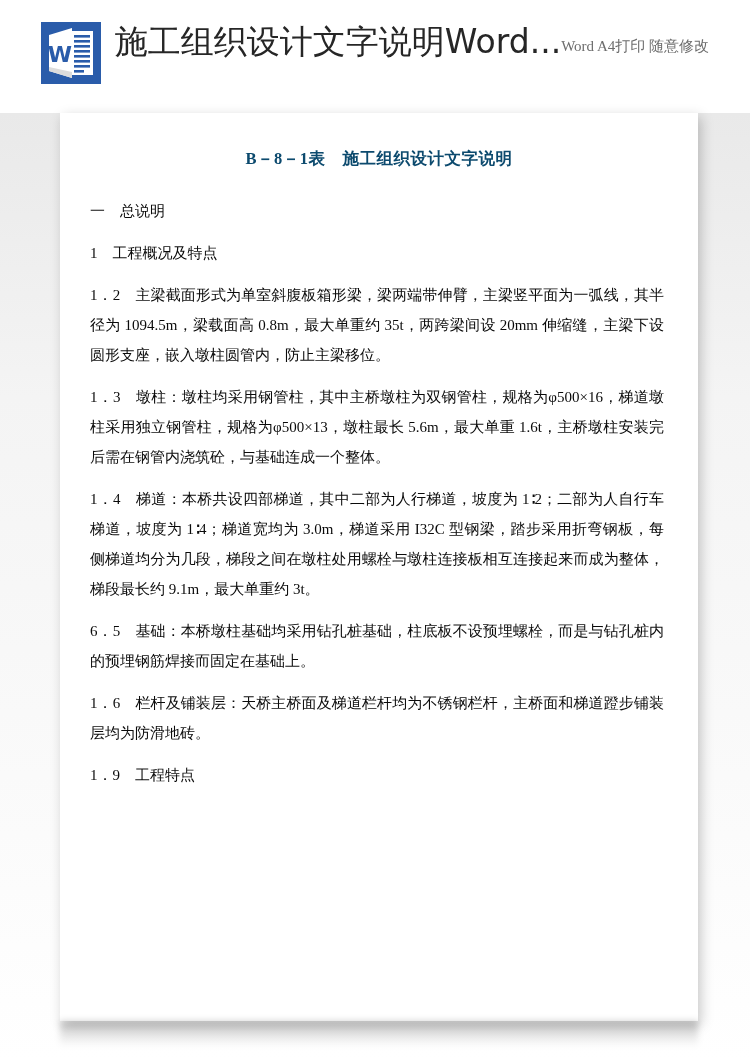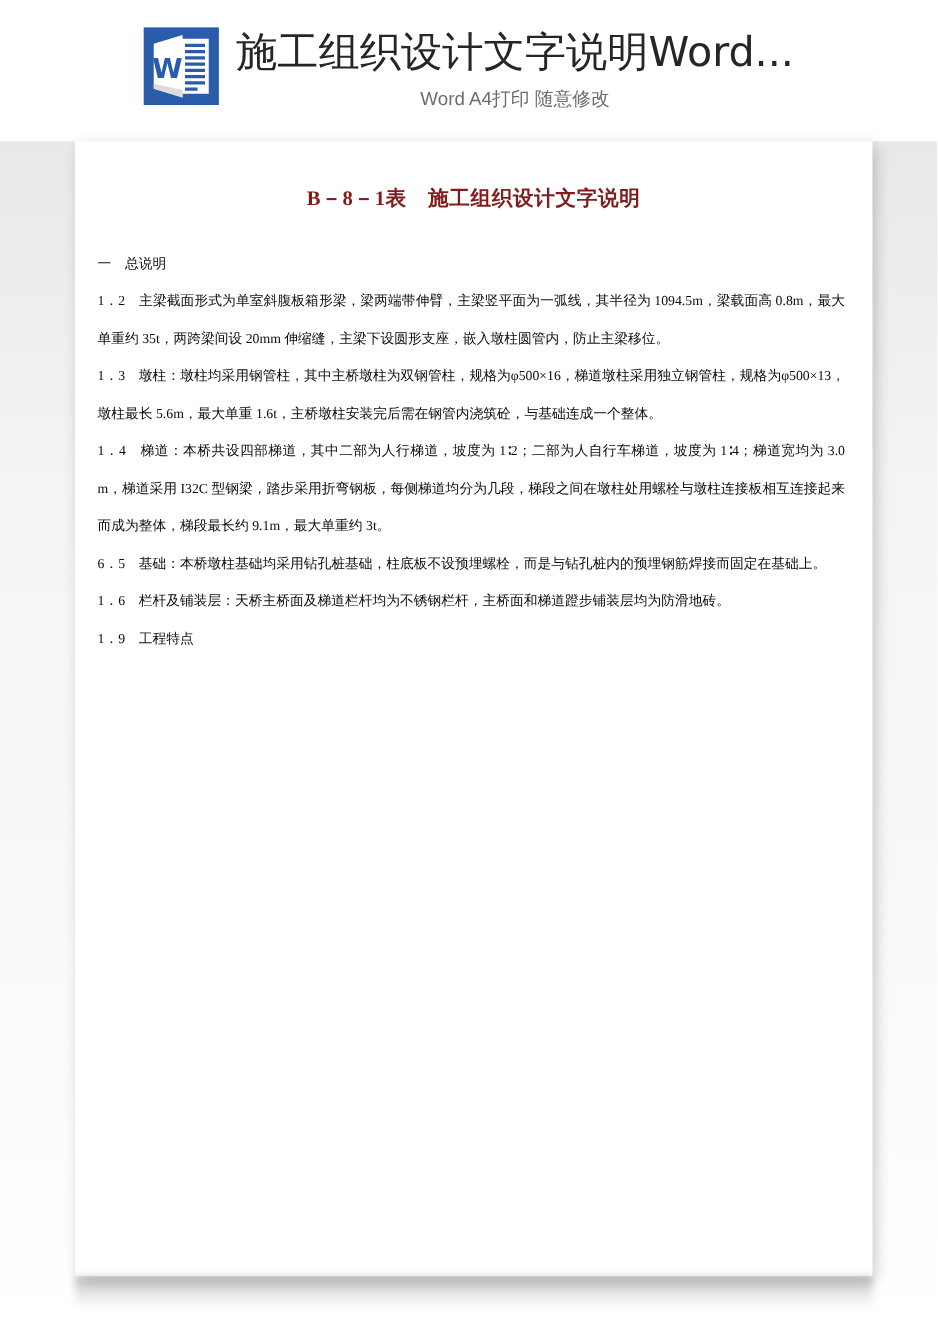--- a/index.html
+++ b/index.html
@@ -37,33 +37,32 @@
     flex: 0 0 auto;
     margin-right: 14px;
     position: relative;
     background: #2a5caa;
     display: block;
   }
   .word-icon svg { display:block; width:60px; height:62px; }
 
   .header-texts {
     display: flex;
-    flex-direction: column;
     align-items: center;
   }
   .header-title {
     font-family: "DejaVu Sans", "Liberation Sans", sans-serif;
     font-size: 33px;
     line-height: 40px;
     color: #262626;
     letter-spacing: 0px;
     white-space: nowrap;
   }
   .header-sub {
-    font-family: Liberation Sans, sans-serif;
+    font-family: Liberation Serif, serif;
     font-size: 15px;
     line-height: 22px;
     color: #6d6d6d;
     margin-top: 7px;
     white-space: nowrap;
   }
 
   
   .page-wrap {
     position: absolute;
@@ -84,38 +83,38 @@
     box-sizing: border-box;
     padding: 0;
     overflow: hidden;
   }
 
   .doc-title {
     text-align: center;
     font-family: "Liberation Serif", "DejaVu Serif", serif;
     font-weight: bold;
     font-size: 16.5px;
-    color: #7f1d1d;
+    color: #0c4a6e;
     margin-top: 35px;
     letter-spacing: 0.5px;
   }
 
   .doc-body {
     margin: 0;
     padding: 0 22px 0 18px;
     margin-top: 26px;
   }
   .para {
     font-family: "Liberation Serif", "DejaVu Serif", serif;
-    font-size: 11px;
+    font-size: 15px;
     line-height: 30px;
     color: #0a0a0a;
     text-align: justify;
     text-justify: inter-ideograph;
-    margin: 0;
+    margin: 12px;
     word-break: break-all;
   }
   .para.heading-line {
     text-align: left;
   }
 
   
   .sheet-shadow {
     position: absolute;
     left: 60px;
@@ -160,20 +159,21 @@
   </div>
 </div>
 
 <div class="page-wrap">
   <div class="page">
 
     <div class="doc-title">B－8－1表　施工组织设计文字说明</div>
 
     <div class="doc-body">
       <p class="para heading-line">一　总说明</p>
+      <p class="para heading-line">1　工程概况及特点</p>
       <p class="para">1．2　主梁截面形式为单室斜腹板箱形梁，梁两端带伸臂，主梁竖平面为一弧线，其半径为 1094.5m，梁载面高 0.8m，最大单重约 35t，两跨梁间设 20mm 伸缩缝，主梁下设圆形支座，嵌入墩柱圆管内，防止主梁移位。</p>
       <p class="para">1．3　墩柱：墩柱均采用钢管柱，其中主桥墩柱为双钢管柱，规格为φ500×16，梯道墩柱采用独立钢管柱，规格为φ500×13，墩柱最长 5.6m，最大单重 1.6t，主桥墩柱安装完后需在钢管内浇筑砼，与基础连成一个整体。</p>
       <p class="para">1．4　梯道：本桥共设四部梯道，其中二部为人行梯道，坡度为 1∶2；二部为人自行车梯道，坡度为 1∶4；梯道宽均为 3.0m，梯道采用 I32C 型钢梁，踏步采用折弯钢板，每侧梯道均分为几段，梯段之间在墩柱处用螺栓与墩柱连接板相互连接起来而成为整体，梯段最长约 9.1m，最大单重约 3t。</p>
       <p class="para">6．5　基础：本桥墩柱基础均采用钻孔桩基础，柱底板不设预埋螺栓，而是与钻孔桩内的预埋钢筋焊接而固定在基础上。</p>
       <p class="para">1．6　栏杆及铺装层：天桥主桥面及梯道栏杆均为不锈钢栏杆，主桥面和梯道蹬步铺装层均为防滑地砖。</p>
       <p class="para heading-line">1．9　工程特点</p>
     </div>
 
   </div>
   <div class="sheet-shadow"></div>

